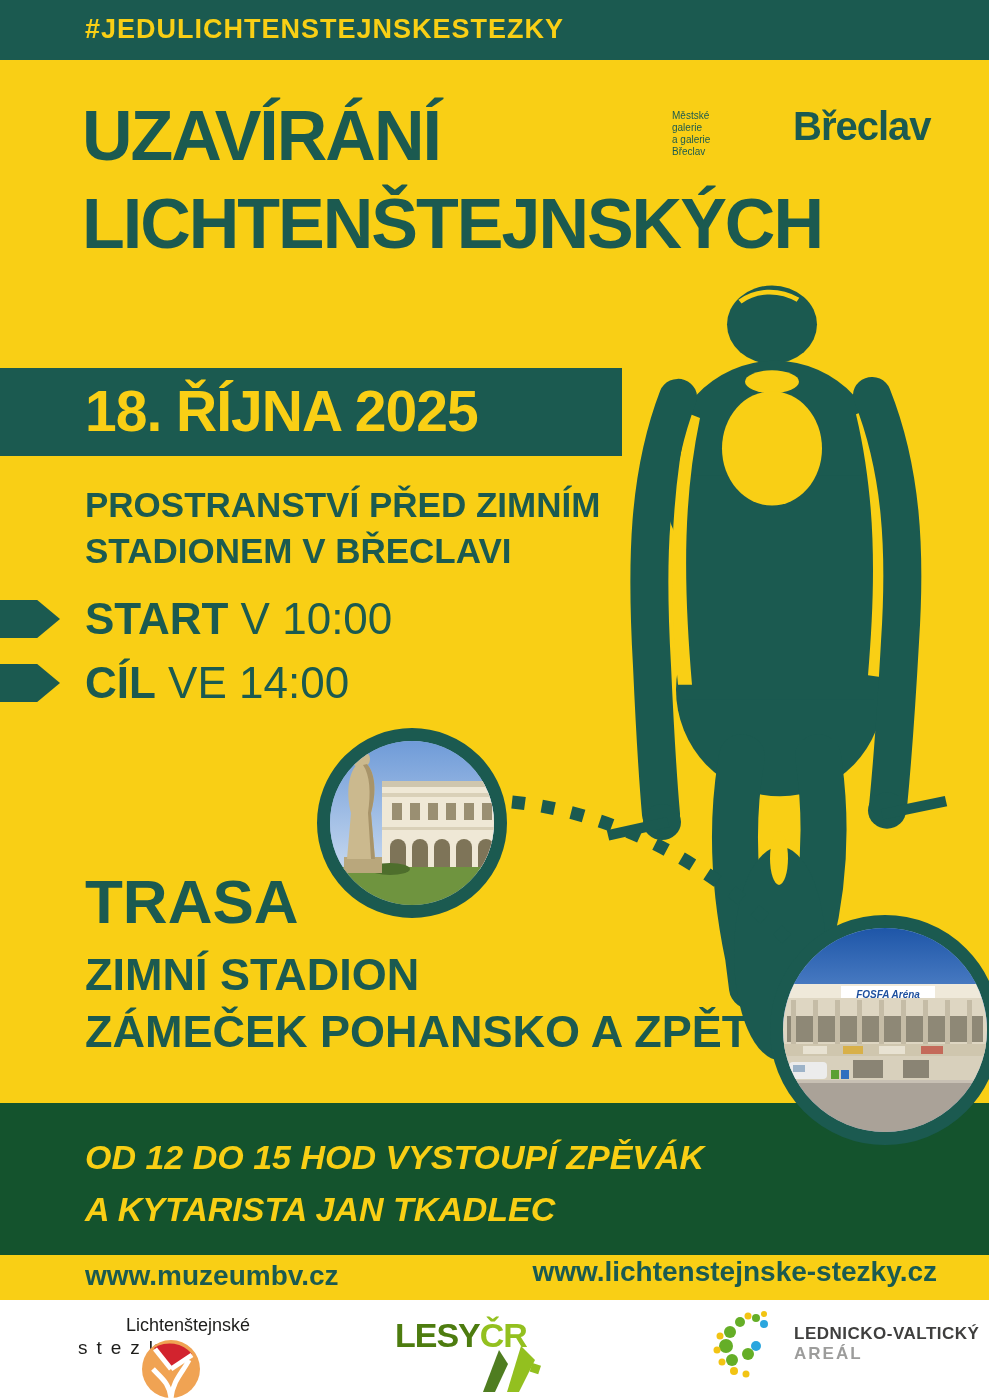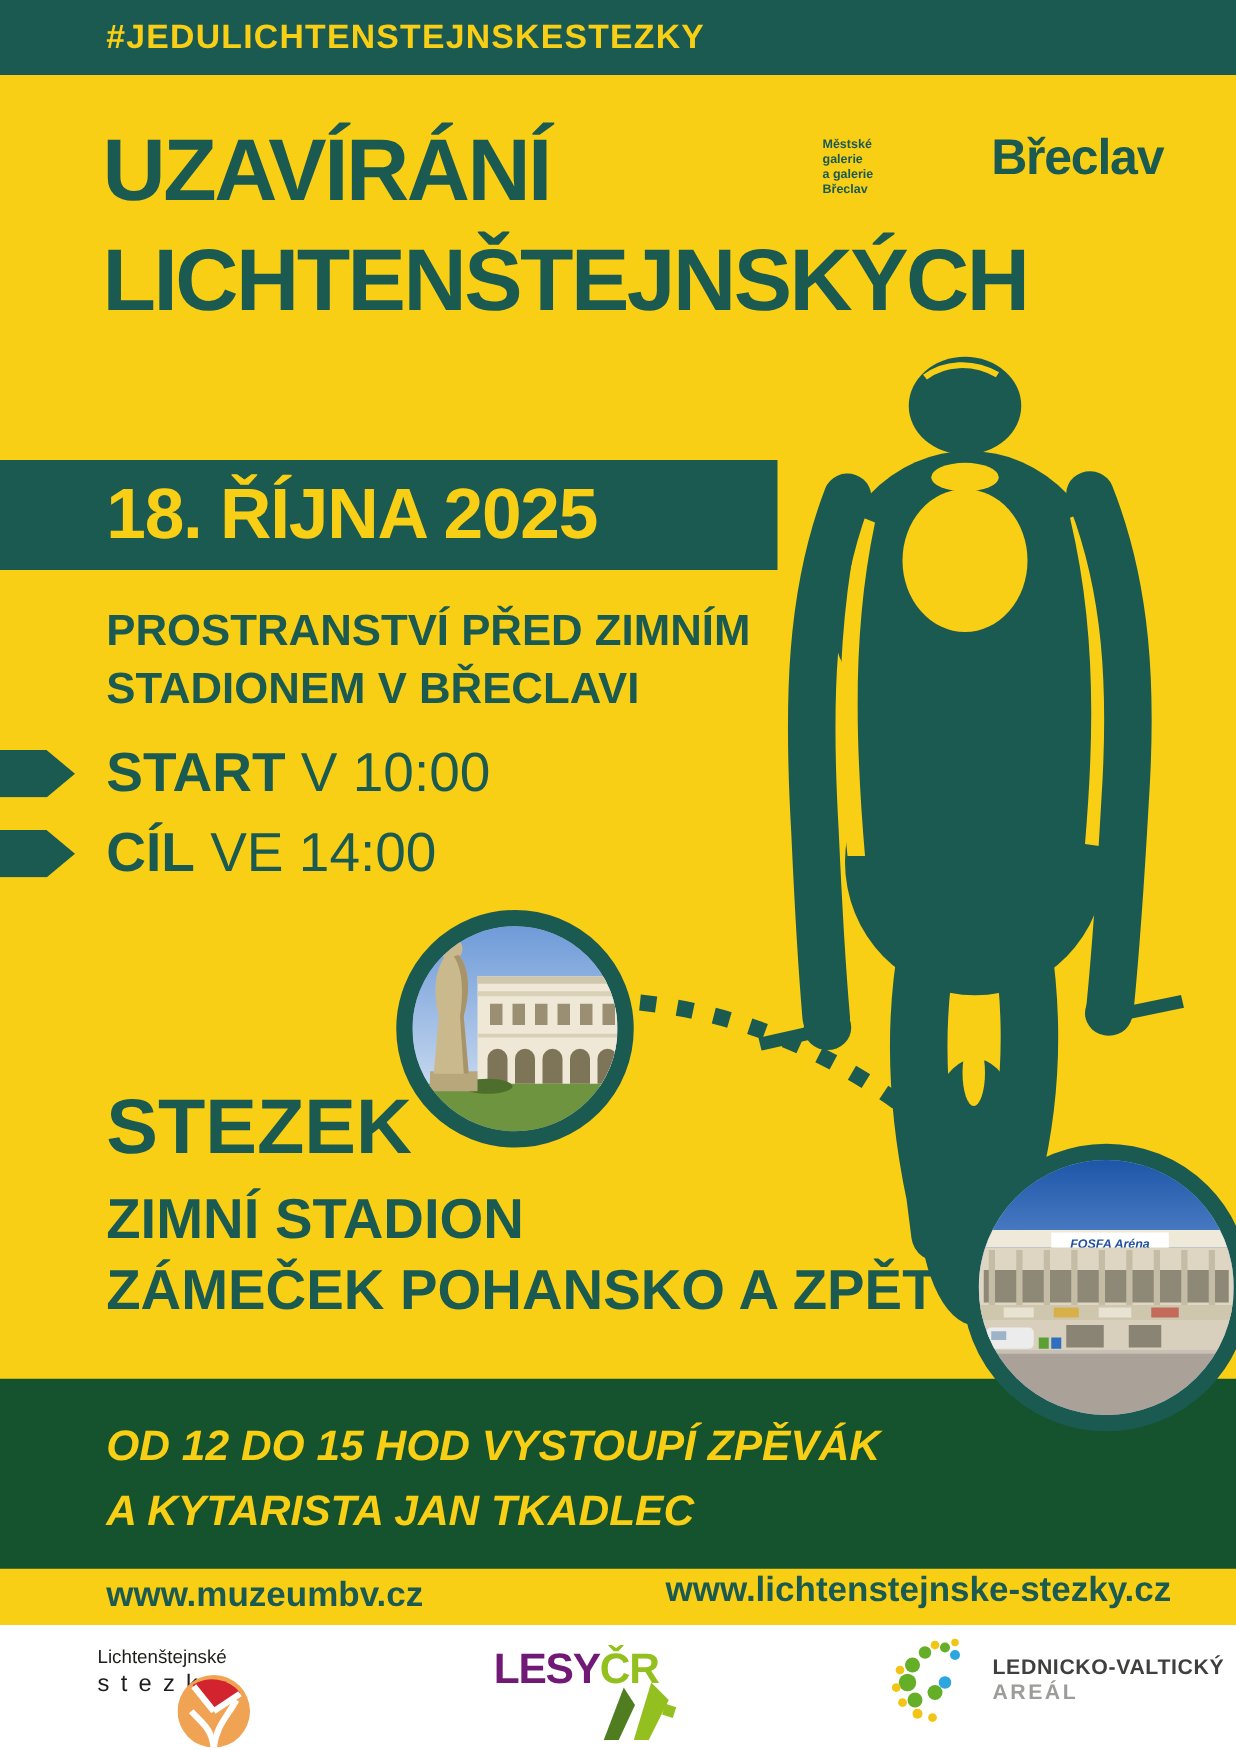--- a/index.html
+++ b/index.html
@@ -9,21 +9,21 @@
   .topbar{position:absolute;left:0;top:0;width:989px;height:60px;background:#1b5a50;}
   .hashtag{position:absolute;left:85px;top:14px;font-size:27px;font-weight:bold;color:#f9cf15;letter-spacing:1px;text-align:right;}
 
   
   .title{position:absolute;left:82px;top:92px;width:880px;color:#1b5a50;
          font-size:70px;line-height:88px;font-weight:bold;letter-spacing:-2px;}
 
   
   .mmgb{position:absolute;left:648px;top:96px;display:flex;align-items:flex-start;color:#1b5a50;}
   .mmgb-word{font-size:56px;line-height:62px;font-weight:300;letter-spacing:-1px;font-family:"DejaVu Sans",sans-serif;}
-  .mmgb-caption{margin-left:10px;margin-top:14px;font-size:10px;line-height:12px;font-weight:bold;}
+  .mmgb-caption{margin-left:24px;margin-top:14px;font-size:10px;line-height:12px;font-weight:normal;}
   .breclav-word{position:absolute;left:793px;top:104px;font-size:40px;font-weight:800;color:#1b5a50;letter-spacing:-1px;}
 
   
   .datebar{position:absolute;left:0;top:368px;width:622px;height:88px;background:#1b5a50;}
   .date-text{position:absolute;left:85px;top:10px;font-size:57px;font-weight:bold;color:#f9cf15;letter-spacing:-1px;}
 
   
   .venue{position:absolute;left:85px;top:482px;font-size:35px;line-height:46px;font-weight:bold;color:#1b5a50;}
 
   
@@ -55,26 +55,26 @@
   .band-text{position:absolute;left:85px;top:28px;font-size:34px;line-height:52px;font-weight:bold;color:#f9cf15;}
 
   
   .site{position:absolute;font-size:28px;font-weight:bold;color:#1b5a50;z-index:2;}
   .site.left{left:85px;top:1260px;}
   .site.right{right:52px;top:1256px;}
 
   
   .footer{position:absolute;left:0;top:1300px;width:989px;height:100px;background:#ffffff;}
   .stezky-logo{position:absolute;left:78px;top:14px;color:#1d1d1b;}
-  .stezky-line1{font-size:15px;line-height:23px;}
+  .stezky-line1{font-size:18px;line-height:23px;margin-left:48px;}
   .stezky-line2{font-size:19px;letter-spacing:9px;}
   .stezky-mark{position:absolute;left:64px;top:26px;}
   .lesy-logo{position:absolute;left:395px;top:16px;}
   .lesy-text{font-size:34px;font-weight:800;letter-spacing:-1px;}
-  .lesy-p1{color:#701a75;margin-top:46px;} .lesy-p2{color:#93c01f;}
+  .lesy-p1{color:#4d7c0f;margin-top:46px;} .lesy-p2{color:#93c01f;}
   .lesy-mark{position:absolute;left:86px;top:26px;}
   .lva-logo{position:absolute;left:712px;top:8px;display:flex;align-items:center;}
   .lva-text{margin-left:10px;}
   .lva-l1{font-size:17px;font-weight:800;color:#3f3f3e;letter-spacing:0.5px;}
   .lva-l2{font-size:17px;font-weight:800;color:#9c9c9b;letter-spacing:2px;}
 </style>
 </head>
 <body>
 
 <div class="poster">
@@ -242,21 +242,21 @@
       <rect x="10" y="137" width="12" height="7" fill="#9db3c8"></rect>
 
       <rect x="48" y="142" width="8" height="9" fill="#5aa032"></rect>
       <rect x="58" y="142" width="8" height="9" fill="#2f6fbf"></rect>
 
       <rect x="0" y="152" width="204" height="52" fill="#aaa298"></rect>
       <rect x="0" y="152" width="204" height="3" fill="#c8c0b4"></rect>
     </svg>
   </div>
 
-  <div class="trasa-heading">STEZEK</div>
+  <div class="trasa-heading">TRASA</div>
   <div class="trasa-lines">
     <div>ZIMNÍ STADION</div>
     <div>ZÁMEČEK POHANSKO A ZPĚT</div>
   </div>
 
   <div class="band">
     <div class="band-text">
       <div>OD 12 DO 15 HOD VYSTOUPÍ ZPĚVÁK</div>
       <div>A KYTARISTA JAN TKADLEC</div>
     </div>

